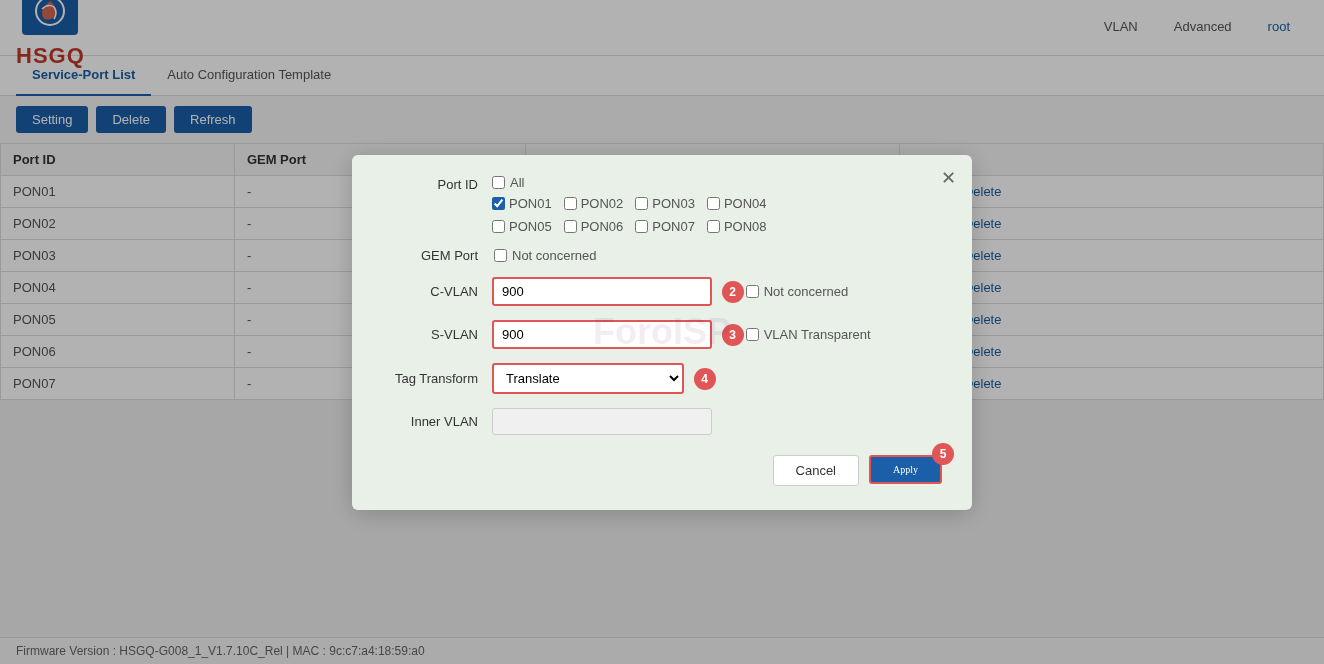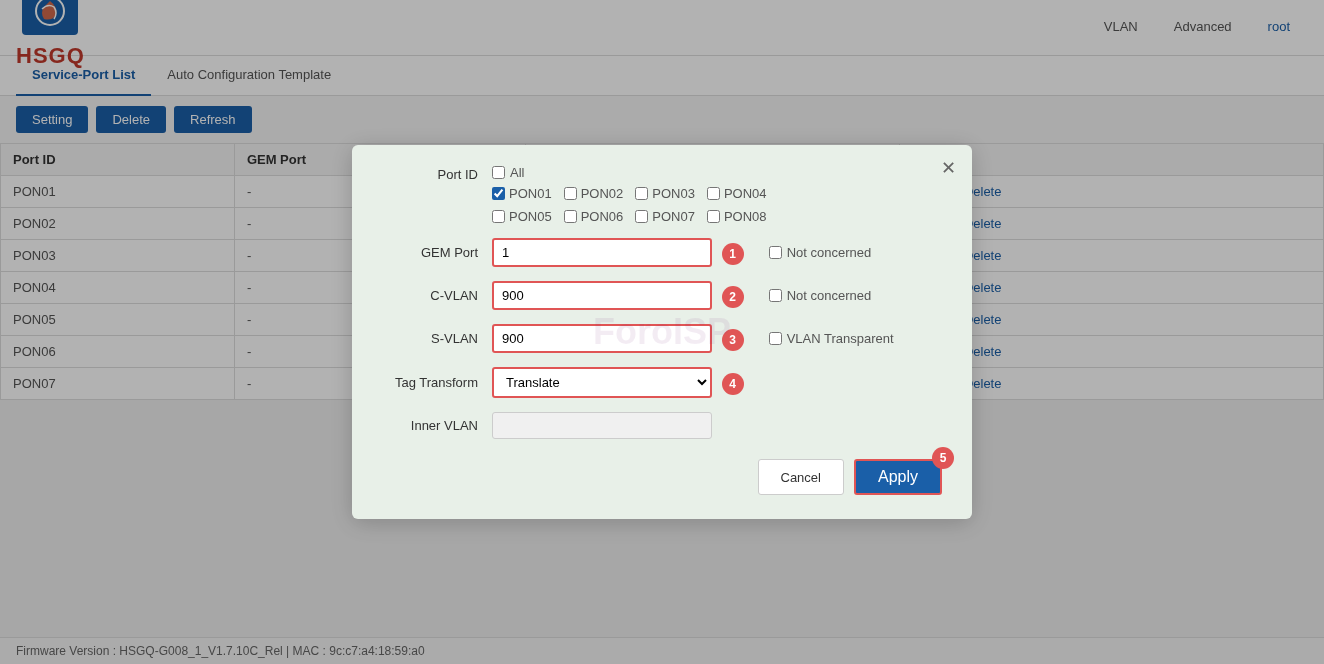--- a/index.html
+++ b/index.html
@@ -197,28 +197,28 @@
       font-size: 13px;
       width: 220px;
       background: #f0f0f0;
       outline: none;
     }
     .checkbox-label {
       display: flex;
       align-items: center;
       gap: 5px;
       color: #555;
-      margin-left: 25px;
+      margin-left: 2px;
     }
     .form-select {
       border: 2px solid #e05555;
       border-radius: 3px;
       padding: 5px 8px;
       font-size: 13px;
-      width: 220px;
+      width: 192px;
       background: #fff;
       outline: none;
       appearance: auto;
     }
 
     
     .port-id-area {
       display: flex;
       align-items: flex-start;
       margin-bottom: 14px;
@@ -286,21 +286,22 @@
       cursor: pointer;
       font-size: 13px;
     }
     .btn-apply {
       background: #1a5fa8;
       color: #fff;
       border: 2px solid #e05555;
       padding: 7px 22px;
       border-radius: 3px;
       cursor: pointer;
-      font-size: 16px;
+      font-size: 10px;
+      font-family: Liberation Serif, serif;
     }
 
     
     .page-footer {
       background: #f5f5f5;
       border-top: 1px solid #ddd;
       padding: 6px 16px;
       font-size: 12px;
       color: #666;
       position: fixed;
@@ -468,24 +469,20 @@
             <div class="port-checkbox-item">
               <input type="checkbox" style="">
               <span>PON08</span>
             </div>
           </div>
       </div>
     </div>
 
     <div class="form-row">
       <div class="form-label">GEM Port</div>
-      <div class="input-with-badge">
-        <input type="text" class="form-control" value="1" style="">
-        <span class="step-badge">1</span>
-      </div>
       <label class="checkbox-label">
         <input type="checkbox" style="">
         <span>Not concerned</span>
       </label>
     </div>
 
     <div class="form-row">
       <div class="form-label">C-VLAN</div>
       <div class="input-with-badge">
         <input type="text" class="form-control" value="900" style="">

